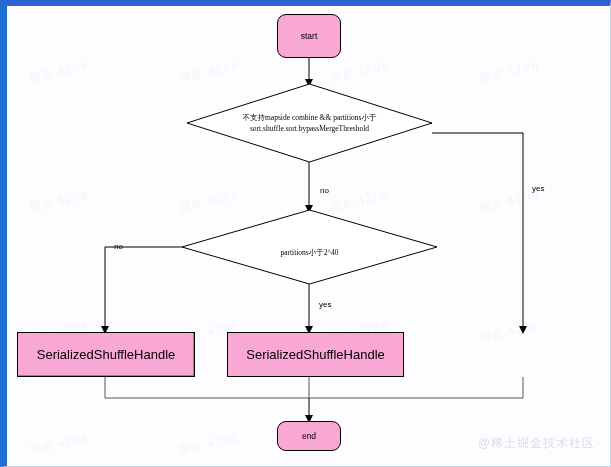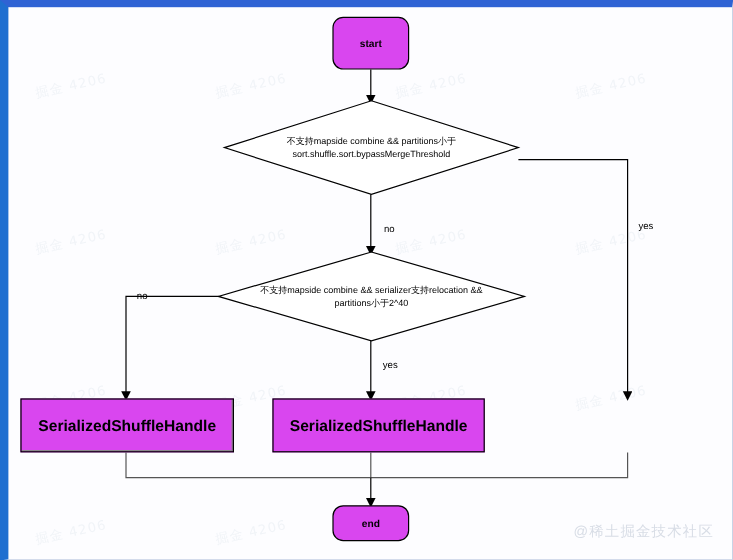--- a/index.html
+++ b/index.html
@@ -53,29 +53,28 @@
     bottom: 14px;
     color: #d8dde6;
     font-size: 12px;
     letter-spacing: 1px;
     white-space: nowrap;
     font-family: Liberation Sans, sans-serif;
   }
   .node {
     position: absolute;
     box-sizing: border-box;
-    background: #d946ef;
+    background: #f9a8d4;
     border: 1px solid #000000;
     display: flex;
     align-items: center;
     justify-content: center;
     text-align: right;
     color: #000000;
     font-size: 8.5px;
-    font-weight: bold;
   }
   .terminator {
     border-radius: 9px;
   }
   .process {
     font-size: 13px;
   }
   .process.shadowed {
     box-shadow: -1px -1px 0 0 #8a8a8a inset;
     border: 1px solid #000;
@@ -95,21 +94,21 @@
     height: 100%;
     display: flex;
     align-items: center;
     justify-content: center;
     text-align: center;
     font-size: 7.5px;
     line-height: 11px;
     color: #000;
     padding: 0 6px;
     box-sizing: border-box;
-    font-family: Liberation Sans, sans-serif;
+    font-family: Liberation Serif, serif;
   }
   .edge-label {
     position: absolute;
     font-size: 8px;
     color: #000;
     background: transparent;
     white-space: nowrap;
     margin-left: 18px;
   }
   svg.links {
@@ -181,21 +180,21 @@
         </span>
       </div>
     </div>
 
     <div class="diamond-wrap" style="left:175px; top:204px; width:255px; height:74px;">
       <svg width="255" height="74" viewBox="0 0 255 74">
         <polygon points="127.5,0 255,37 127.5,74 0,37" fill="#ffffff" stroke="#000000" stroke-width="1"></polygon>
       </svg>
       <div class="diamond-text">
         <span>
-          <span>不支持mapside combine &amp;&amp;  serializer支持relocation &amp;&amp;</span><br>
+          <br>
           <span>partitions小于2^40</span>
         </span>
       </div>
     </div>
 
     <div class="edge-label" style="left:295px; top:180px;">no</div>
     <div class="edge-label" style="left:507px; top:178px;">yes</div>
     <div class="edge-label" style="left:89px; top:236px;">no</div>
     <div class="edge-label" style="left:294px; top:294px;">yes</div>
 

